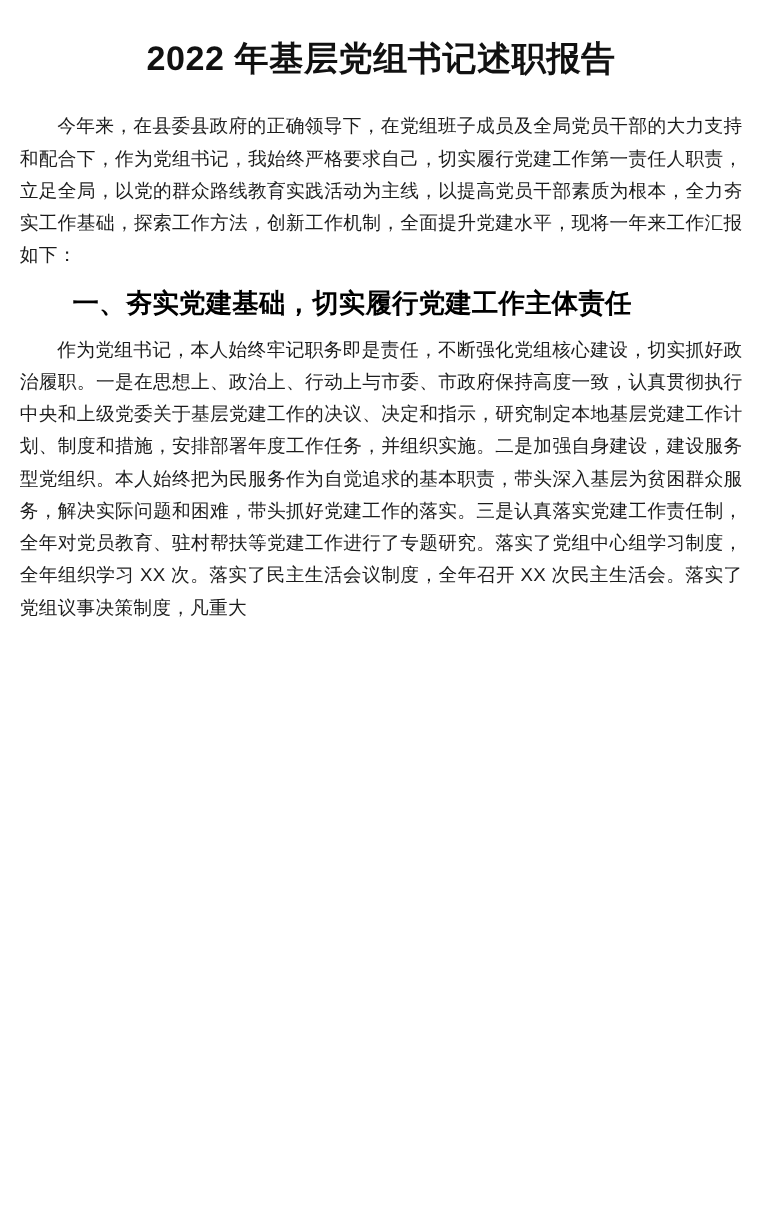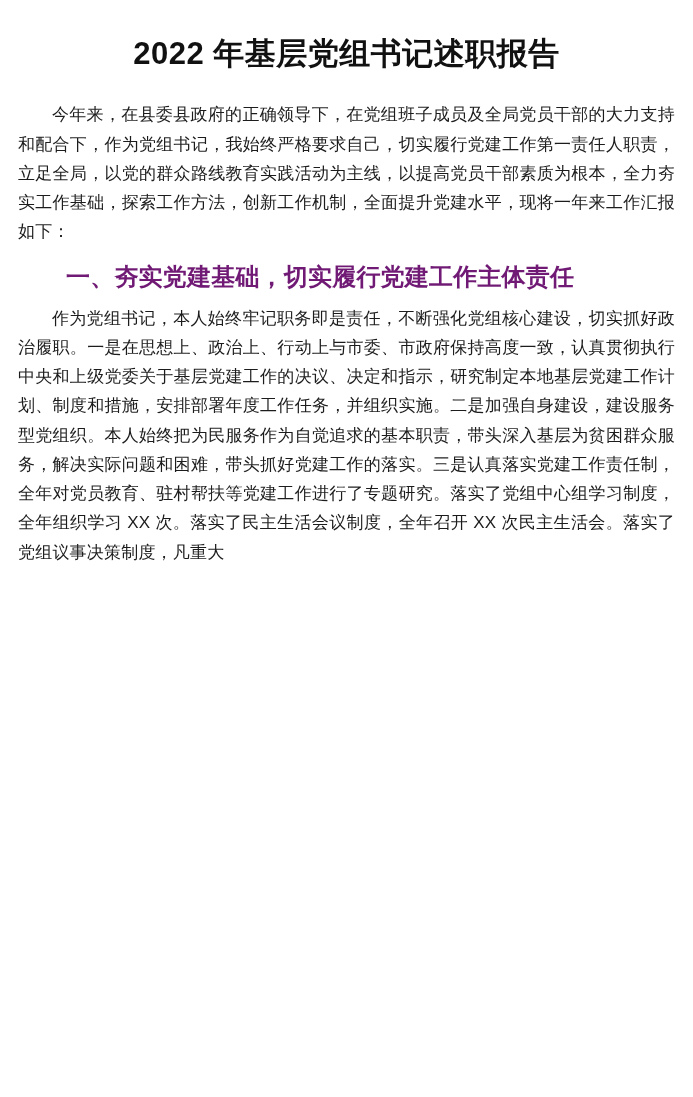--- a/index.html
+++ b/index.html
@@ -36,21 +36,21 @@
     text-align: justify;
     text-justify: inter-ideograph;
     color: #1c1c1c;
     margin: 0 0 6px 0;
     text-indent: 2em;
     letter-spacing: 0.2px;
   }
   .section-heading {
     font-size: 24px;
     font-weight: bold;
-    color: #701a75;
+    color: #000000;
     line-height: 1.72;
     margin: 10px 0 6px 0;
     text-indent: 2em;
     letter-spacing: 0.2px;
   }
 </style>
 </head>
 <body>
 
 <div class="page">

